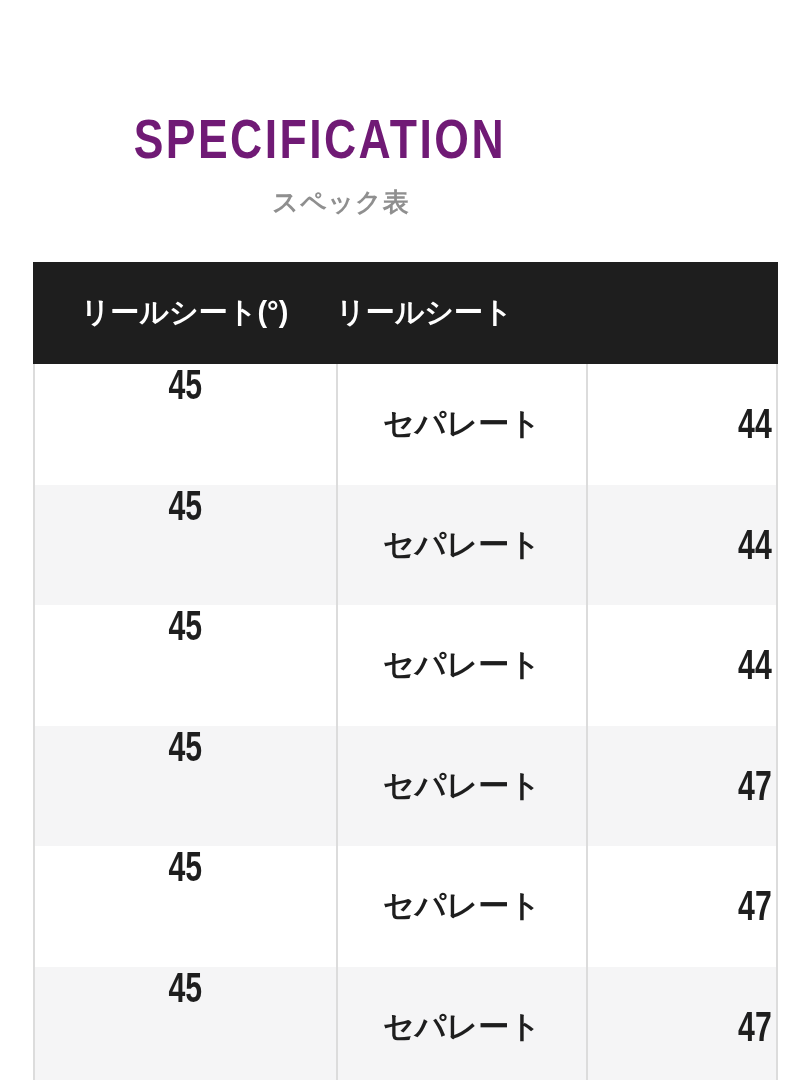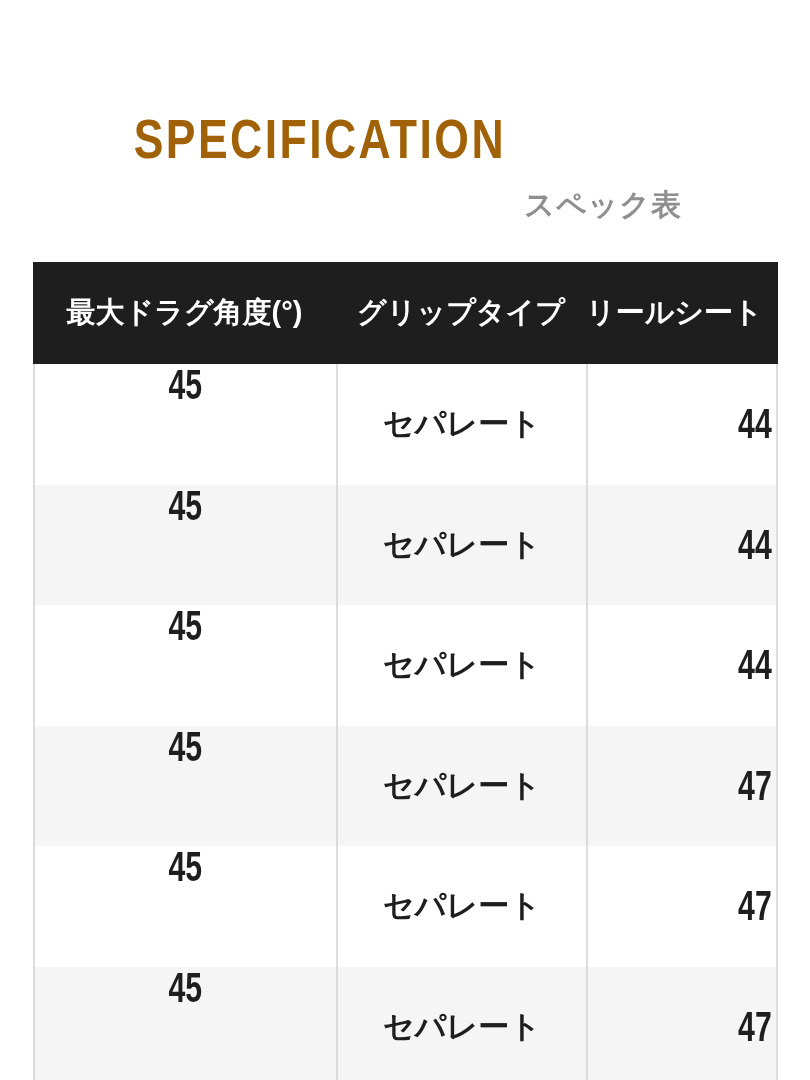--- a/index.html
+++ b/index.html
@@ -23,35 +23,35 @@
   .title {
     position: absolute;
     top: 112px;
     left: 0;
     width: 640px;
     text-align: center;
     font-size: 55px;
     line-height: 1;
     font-weight: 700;
     letter-spacing: 3px;
-    color: #a16207;
+    color: #701a75;
     white-space: nowrap;
   }
   .title .squeeze {
     display: inline-block;
     transform: scaleX(0.81);
     transform-origin: 50% 50%;
   }
   .subtitle {
     position: absolute;
     top: 188px;
     left: 0;
     width: 682px;
-    text-align: right;
-    font-size: 30px;
+    text-align: center;
+    font-size: 26px;
     line-height: 1.1;
     font-weight: 700;
     letter-spacing: 1px;
     color: #8f8f8f;
     white-space: nowrap;
   }
   
   .table-wrap {
     position: absolute;
     left: 33px;
@@ -137,22 +137,21 @@
 
   <div class="hero">
     <h1 class="title" style="margin:0;">
       <span class="squeeze">SPECIFICATION</span>
     </h1>
     <div class="subtitle">スペック表</div>
   </div>
 
   <div class="table-wrap">
     <div class="thead">
-      <div class="hc1">最大ドラグ角度(°)</div>
-      <div class="hc2">グリップタイプ</div>
+      <div class="hc1">リールシート(°)</div>
       <div class="hc3">リールシート</div>
     </div>
     <div class="tbody">
   <div class="trow">
     <div class="c1">
       <span class="num"><span class="squeeze cv1">45</span></span>
     </div>
     <div class="c2 cv2">セパレート</div>
     <div class="c3">
       <span class="num"><span class="squeeze cv3">44</span></span>

